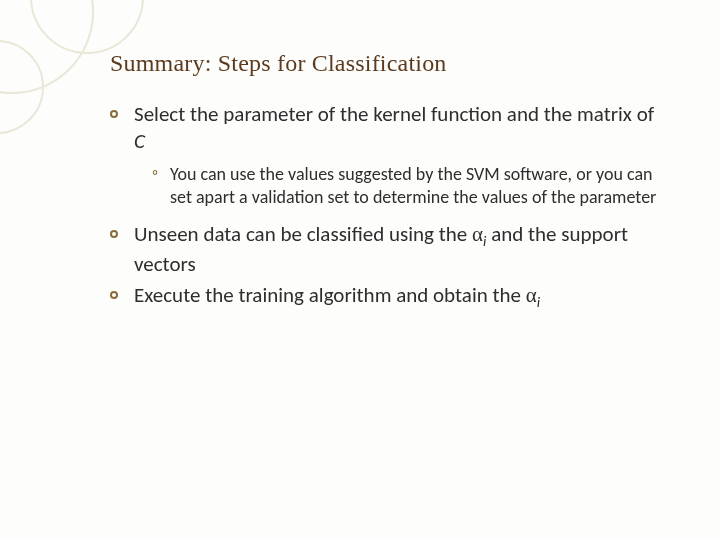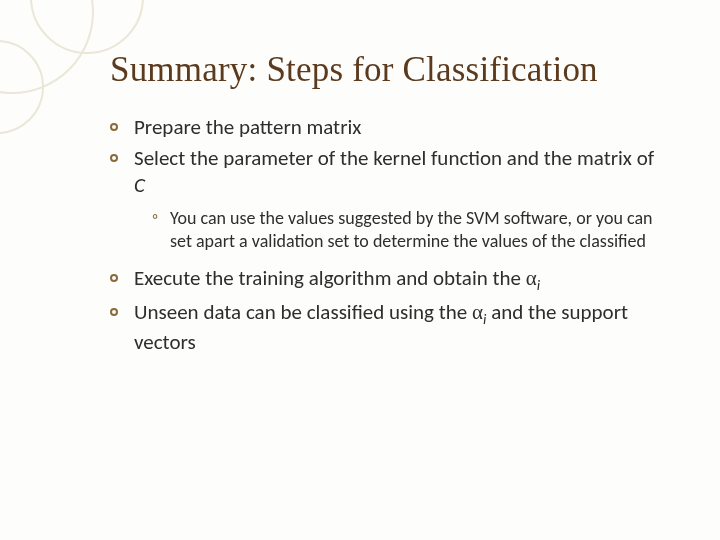--- a/index.html
+++ b/index.html
@@ -25,21 +25,21 @@
   .slide {
     position: relative;
     padding: 50px 55px 40px 110px;
     box-sizing: border-box;
     width: 100%;
     height: 100%;
   }
   h1.title {
     font-family: "Georgia", "Times New Roman", serif;
     font-weight: 400;
-    font-size: 35px;
+    font-size: 24px;
     color: #5b3a1e;
     margin: 0 0 24px 0;
     letter-spacing: 0.2px;
   }
   ul.main {
     list-style: none;
     margin: 0;
     padding: 0;
     font-size: 21px;
     line-height: 1.28;
@@ -90,36 +90,33 @@
 <div class="deco a"></div>
 <div class="deco b"></div>
 <div class="deco c"></div>
 
 <div class="slide">
 
   <h1 class="title">Summary: Steps for Classification</h1>
 
   <ul class="main">
 
-    <li>
-      <span>Prepare the pattern matrix</span>
-    </li>
 
 
     <li>
       <span>Select the parameter of the kernel function and the matrix of </span><span class="ital">C</span>
       <ul class="sub">
         <li>
-          <span>You can use the values suggested by the SVM software, or you can set apart a validation set to determine the values of the classified</span>
+          <span>You can use the values suggested by the SVM software, or you can set apart a validation set to determine the values of the parameter</span>
         </li>
       </ul>
+    </li>
+
+    <li>
+      <span>Unseen data can be classified using the </span><span class="sym">α</span><span class="subsc">i</span><span> and the support vectors</span>
     </li>
 
     <li>
       <span>Execute the training algorithm and obtain the </span><span class="sym">α</span><span class="subsc">i</span>
     </li>
 
-    <li>
-      <span>Unseen data can be classified using the </span><span class="sym">α</span><span class="subsc">i</span><span> and the support vectors</span>
-    </li>
-
   </ul>
 </div>
 
 </body></html>

